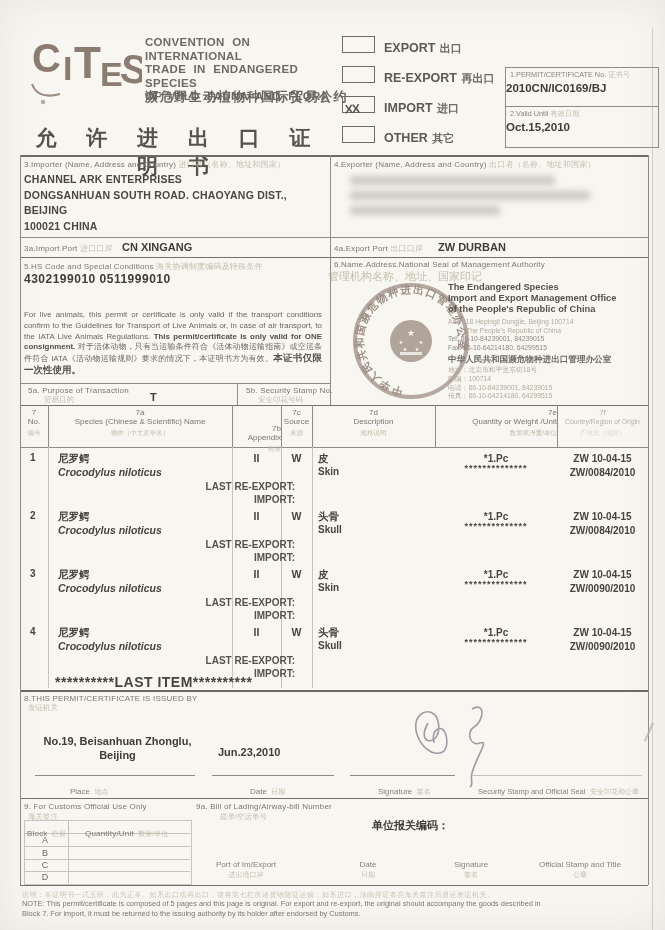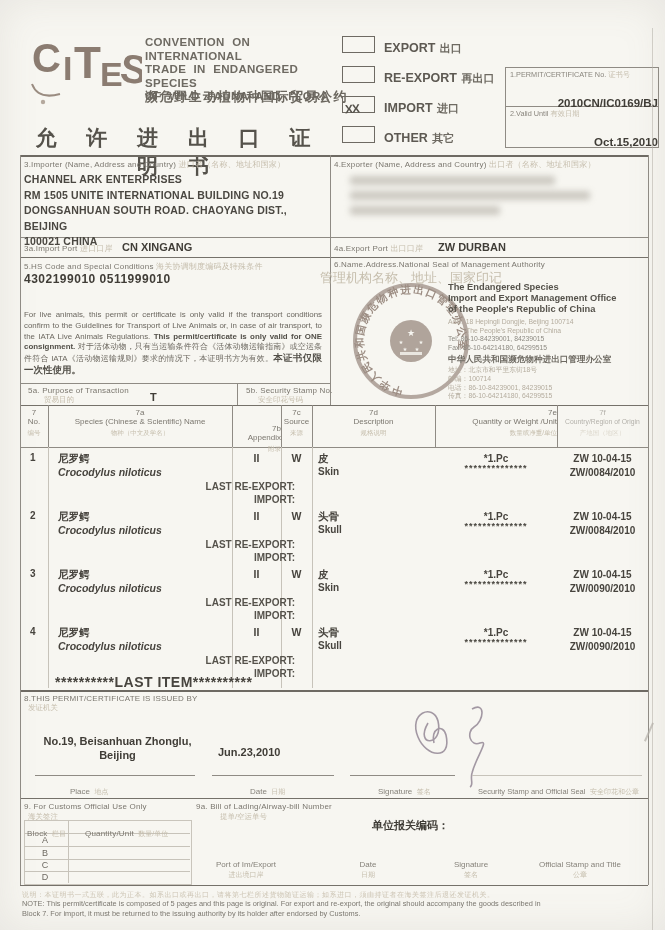--- a/index.html
+++ b/index.html
@@ -18,21 +18,21 @@
   .center{text-align:center;}
   .cn-big{letter-spacing:12px;font-size:21px;}
   
   .titleline{font-size:11.5px;font-weight:bold;color:#6e6a62;line-height:13.5px;letter-spacing:.3px;word-spacing:4px;}
   .cbx{position:absolute;width:31px;height:15px;border:1.6px solid #6e6a63;background:transparent;}
   .cblabel{font-size:12.5px;font-weight:bold;color:#5d5952;}
   .cbcn{font-size:11px;font-weight:bold;color:#6e6a62;}
   .xxmark{font-size:12px;font-weight:bold;color:#55524b;letter-spacing:-1px;transform:rotate(-4deg);}
   .permitbox{position:absolute;left:505px;top:67px;width:152px;height:79px;border:1.5px solid #8f8b84;}
   .pcell{position:relative;height:38px;}
-  .pval{font-size:11.5px;font-weight:bold;color:#3f3c36;text-align:right;margin-top:17px;}
+  .pval{font-size:11.5px;font-weight:bold;color:#3f3c36;text-align:left;margin-top:2px;}
   .plbl{font-size:7.3px;color:#8a867e;padding:2px 0 0 4px;}
   
   .addr{font-size:10.5px;font-weight:bold;color:#4a4741;line-height:15.5px;letter-spacing:.2px;}
   .codes{font-size:12px;font-weight:bold;color:#403d37;letter-spacing:.5px;}
   .para{font-size:7.9px;line-height:10.8px;color:#6b675f;text-align:justify;}
   .para b{color:#524f48;}
   .blurwrap{filter:blur(3px);opacity:.55;}
   .blurbar{height:9px;background:#a9a49a;border-radius:2px;margin-bottom:6px;}
   .officel{font-size:9.3px;font-weight:bold;color:#55524b;line-height:11px;}
   .tiny{font-size:6.8px;line-height:8.6px;color:#b4ac9e;}
@@ -122,21 +122,20 @@
   <div class="hline" style="left:20px;top:885px;width:628px;background:#75716a;"></div>
   <div class="vline" style="left:20px;top:155px;height:730px;"></div>
   <div class="vline" style="left:648px;top:155px;height:730px;"></div>
   <div class="vline" style="left:330px;top:155px;height:250px;"></div>
   <div class="vline" style="left:237px;top:383px;height:22px;"></div>
 
   <div class="abs lbl" style="left:24px;top:159px;">
     <span>3.Importer (Name, Address and Country)</span> <span class="faint">进口者（名称、地址和国家）</span></div>
   <div class="abs addr" style="left:24px;top:172px;width:302px;">
     <div>CHANNEL ARK ENTERPRISES</div>
-    <div>RM 1505 UNITE INTERNATIONAL BUILDING NO.19</div>
     <div>DONGSANHUAN SOUTH ROAD. CHAOYANG DIST., BEIJING</div>
     <div>100021 CHINA</div>
   </div>
   <div class="abs lbl" style="left:24px;top:243px;">
     <span>3a.Import Port</span> <span class="faint">进口口岸</span></div>
   <div class="abs val" style="left:122px;top:241px;font-size:11px;">CN XINGANG</div>
 
   <div class="abs lbl" style="left:334px;top:159px;">
     <span>4.Exporter (Name, Address and Country)</span> <span class="faint">出口者（名称、地址和国家）</span></div>
   <div class="abs blurwrap" style="left:350px;top:176px;width:250px;">
@@ -156,21 +155,21 @@
     <span>For live animals, this permit or certificate is only valid if the transport conditions confirm to the Guidelines for Transport of Live Animals or, in case of air transport, to the IATA Live Animals Regulations. </span><b>This permit/certificate is only valid for ONE consignment.</b><span> 对于活体动物，只有当运输条件符合《活体动物运输指南》或空运条件符合 IATA《活动物运输规则》要求的情况下，本证明书方为有效。</span><b style="font-size:9.5px;">本证书仅限 一次性使用。</b>
   </div>
 
   <div class="abs lbl" style="left:28px;top:386px;">5a. Purpose of Transaction</div>
   <div class="abs faint" style="left:44px;top:395px;font-size:7.5px;">贸易目的</div>
   <div class="abs val" style="left:150px;top:391px;font-size:11px;">T</div>
   <div class="abs lbl" style="left:246px;top:386px;">5b. Security Stamp No.</div>
   <div class="abs faint" style="left:258px;top:395px;font-size:7.5px;">安全印花号码</div>
 
   <div class="abs lbl" style="left:334px;top:260px;">6.Name.Address.National Seal of Management Authority</div>
-  <div class="abs faint" style="left:320px;top:269px;font-size:13px;">管理机构名称、地址、国家印记</div>
+  <div class="abs faint" style="left:328px;top:269px;font-size:11px;">管理机构名称、地址、国家印记</div>
 
   <div class="abs" style="left:348px;top:278px;">
     <svg width="126" height="126" viewBox="0 0 126 126">
       <circle cx="63" cy="63" r="56" fill="none" stroke="#a3958c" stroke-width="4" opacity=".8"></circle>
       <defs>
           <path id="sealArc" d="M63,111 A48,48 0 1 1 63.2,111"></path>
         </defs>
       <text font-size="10.5" fill="#9c8d83" letter-spacing="1.5" font-weight="bold">
         <textPath href="#sealArc" startOffset="8">中华人民共和国濒危物种进出口管理办公室</textPath>
       </text>

